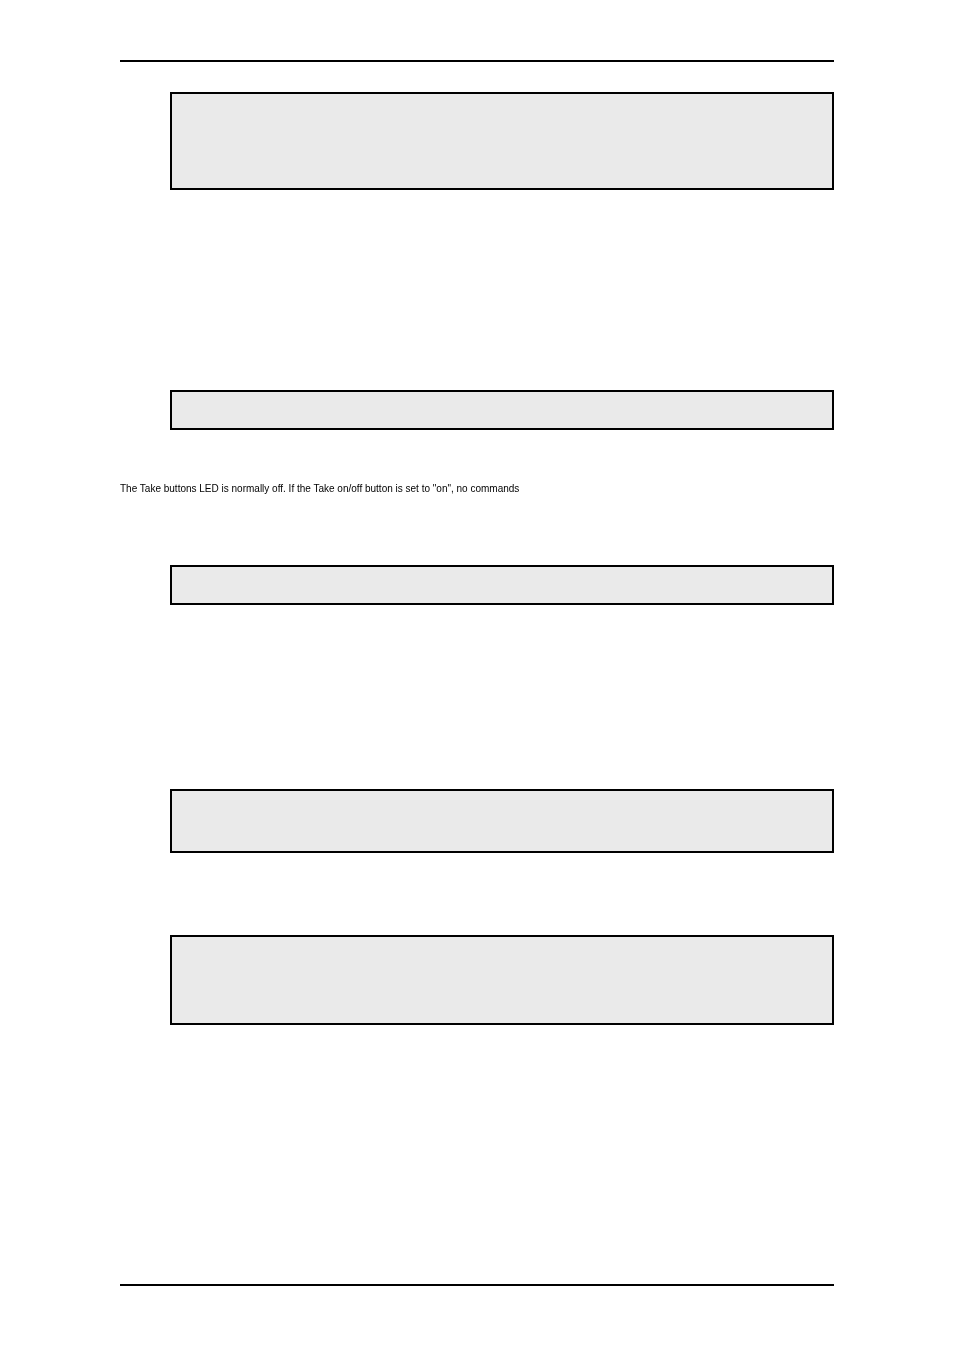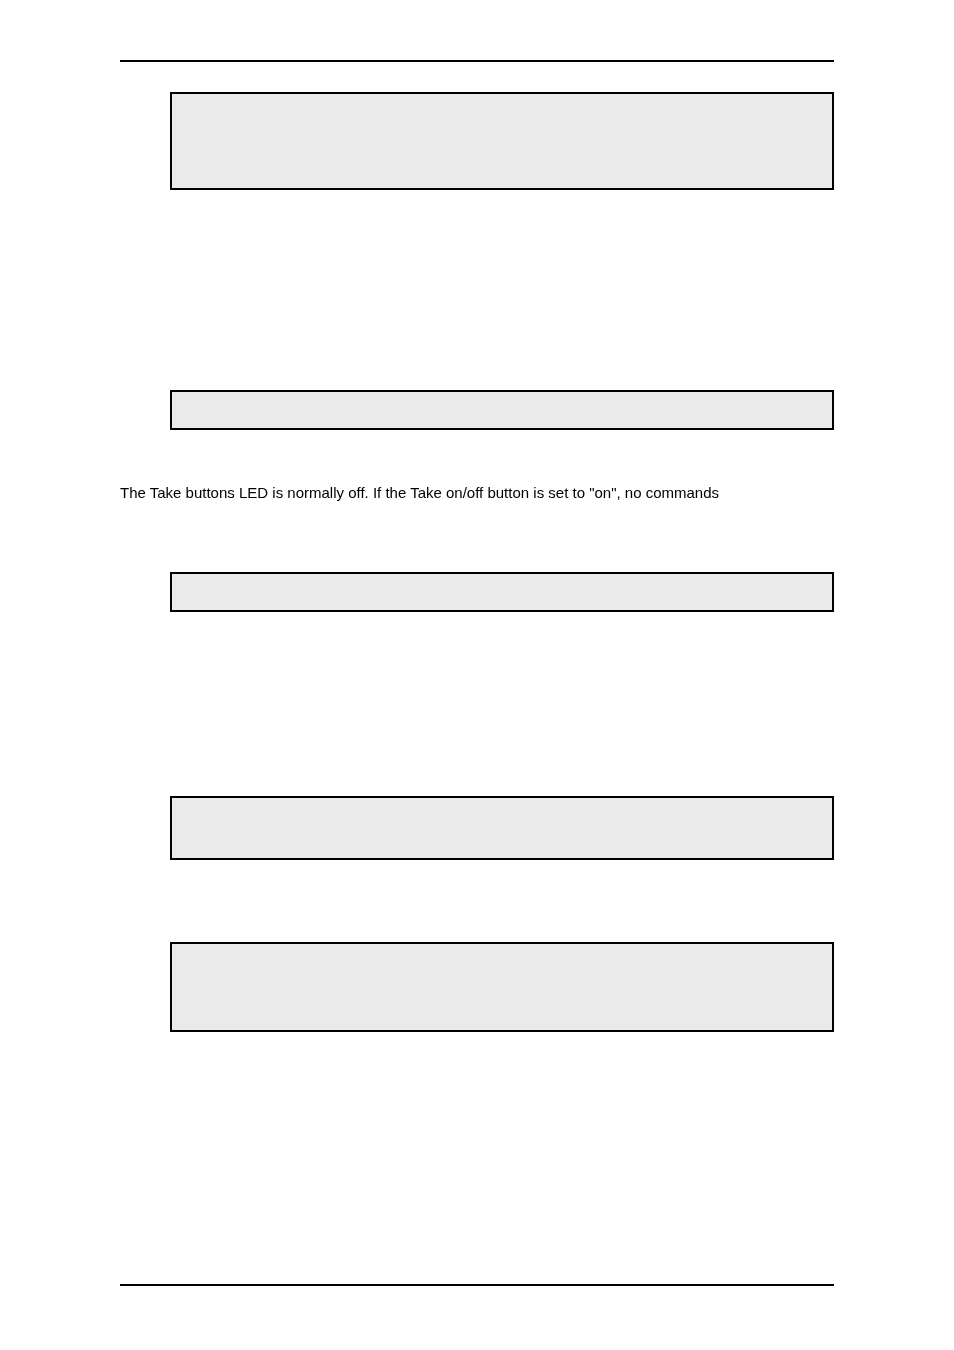--- a/index.html
+++ b/index.html
@@ -44,21 +44,21 @@
     box-sizing: border-box;
     padding: 10px 12px;
     font-size: 14px;
     line-height: 1.35;
   }
   .box-tall { min-height: 98px; }
   .box-med  { min-height: 64px; }
   .box-short{ min-height: 40px; }
   .box-90   { min-height: 90px; }
   .para {
-    font-size: 15px;
+    font-size: 10px;
     line-height: 1.45;
     margin: 10px 16px;
   }
   .para-outdent {
     margin-left: -50px; 
   }
   .gap-sm { height: 10px; }
   .gap-md { height: 28px; }
   .gap-lg { height: 44px; }
   .gap-xl { height: 64px; }

